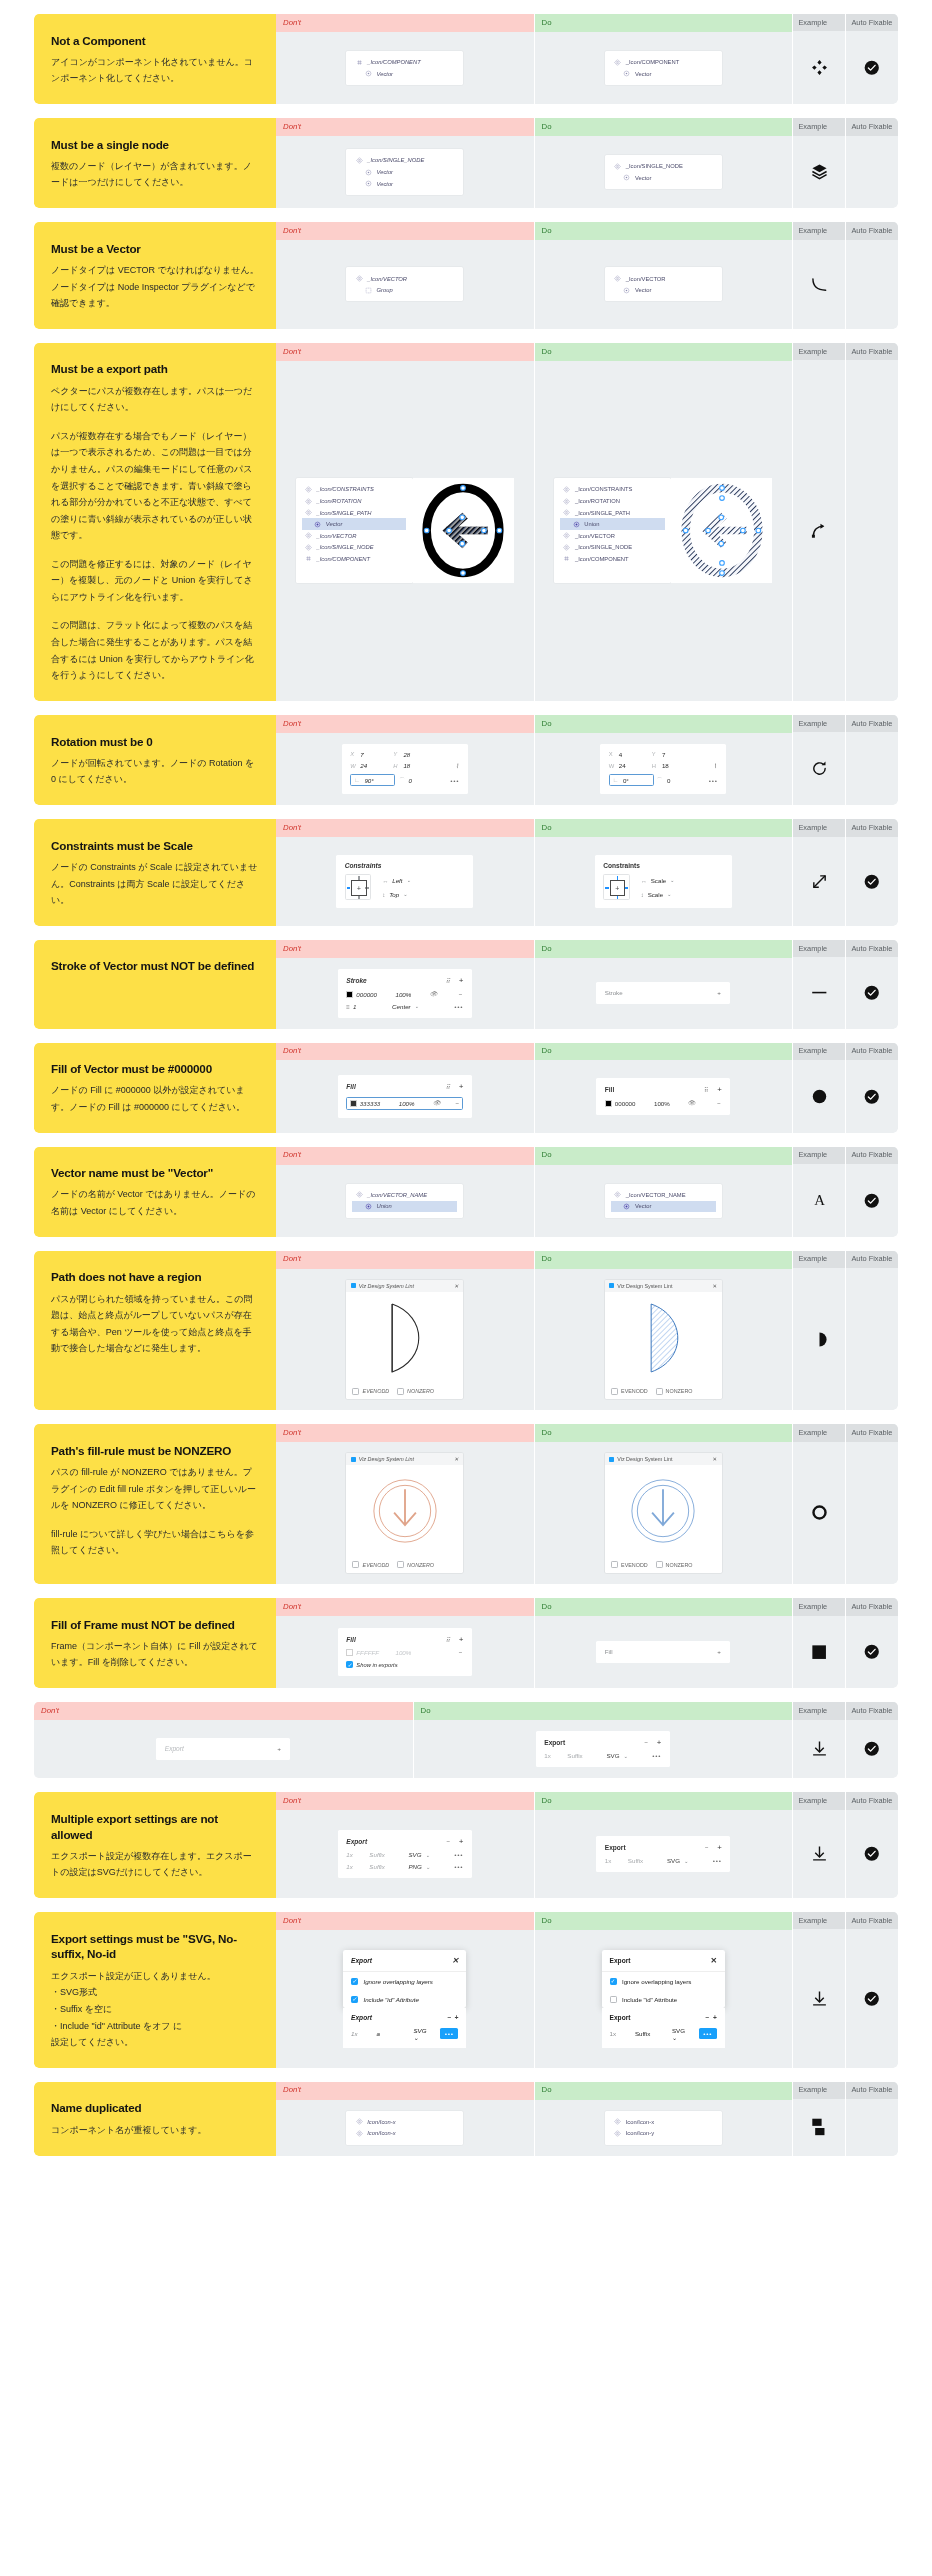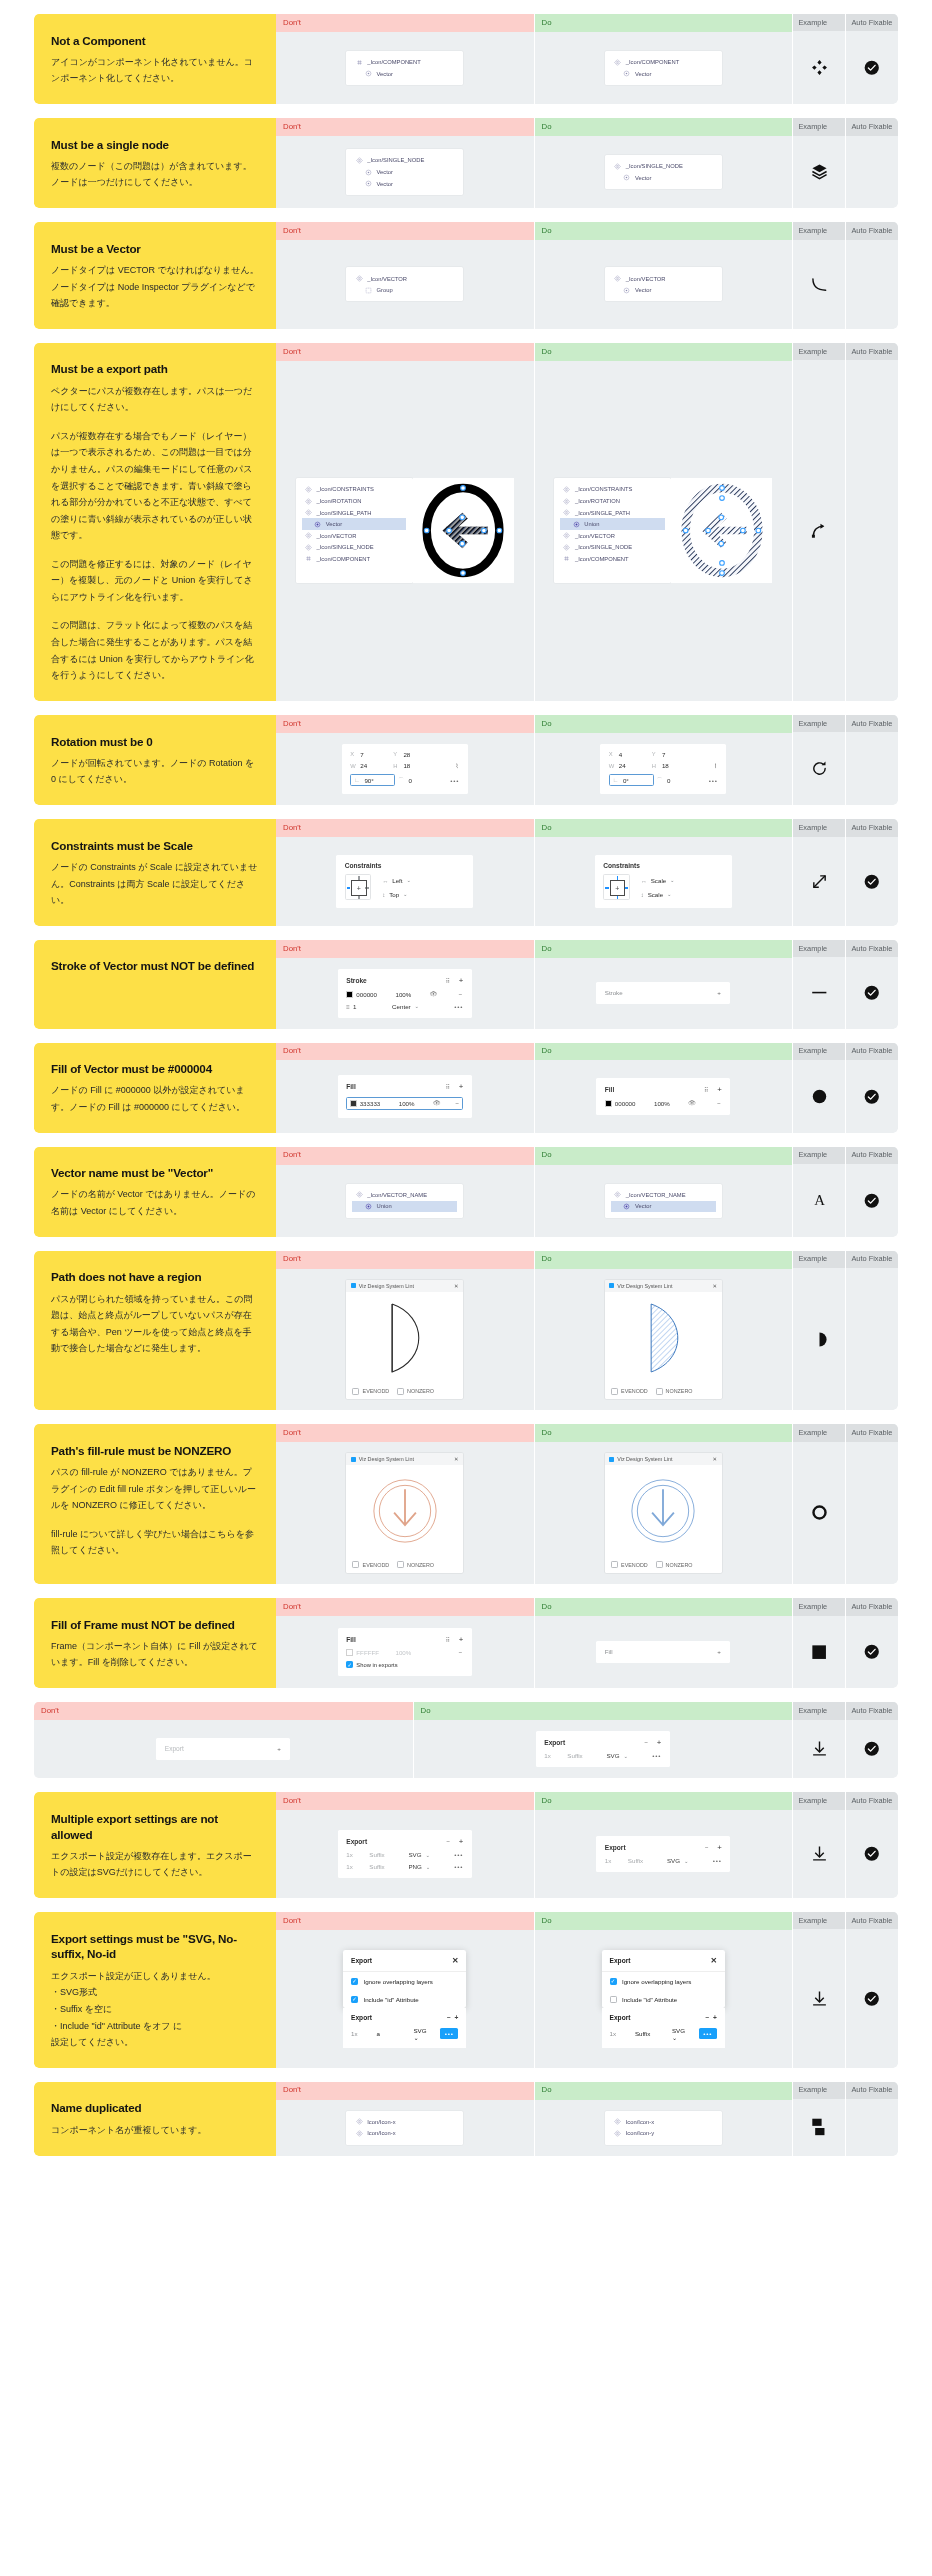--- a/index.html
+++ b/index.html
@@ -42,21 +42,21 @@
   }
   .rule-desc p { margin-bottom: 11.7px; }
   .rule-desc p:last-child { margin-bottom: 0; }
 
   .col-ex {
     flex: 1 1 auto;
     display: flex;
     flex-direction: column;
     background: #eceff1;
   }
-  .col-ex.dont { border-right: 1.6px solid #fff; }
+  .col-ex.dont { border-right: 1.6px solid #fff; font-style: italic; }
   .badge {
     font-size: 7.8px;
     line-height: 1;
     padding: 4.7px 7px 5.4px 7px;
     font-weight: normal;
   }
   .badge.dont { background: #fccfcb; color: #d0342c; }
   .badge.do   { background: #c9ecc9; color: #2e7d32; }
   .ex-body {
     flex: 1 1 auto;
@@ -272,21 +272,21 @@
             <circle cx="12" cy="12" r="11" fill="#111"></circle>
             <path d="M6.8 12.3l3.4 3.4 7-7.4" stroke="#fff" stroke-width="2.1" fill="none" stroke-linecap="round" stroke-linejoin="round"></path>
           </svg>
         </div>
     </div>
   </div>
     <div class="rule" id="rule-must-be-single-node">
     <div class="col-desc">
       <div class="rule-title">Must be a single node</div>
       <div class="rule-desc">
-          <p>複数のノード（この問題は）が含まれています。ノードは一つだけにしてください。</p>
+          <p>複数のノード（レイヤー）が含まれています。ノードは一つだけにしてください。</p>
         </div>
     </div>
     <div class="col-ex dont">
       <div class="badge dont">Don't</div>
       <div class="ex-body">
           <div class="fpanel">
             <div class="layer-row">
             <span class="layer-ico">
                 <svg width="7" height="7" viewBox="0 0 16 16" fill="none">
                   <path d="M8 1.5 10.5 4 8 6.5 5.5 4Z M12 5.5 14.5 8 12 10.5 9.5 8Z M4 5.5 6.5 8 4 10.5 1.5 8Z M8 9.5 10.5 12 8 14.5 5.5 12Z" stroke="#8a8ab0" stroke-width="1" fill="none"></path>
@@ -865,21 +865,21 @@
       <div class="meta-body">
           <svg width="15.5" height="15.5" viewBox="0 0 24 24">
             <circle cx="12" cy="12" r="11" fill="#111"></circle>
             <path d="M6.8 12.3l3.4 3.4 7-7.4" stroke="#fff" stroke-width="2.1" fill="none" stroke-linecap="round" stroke-linejoin="round"></path>
           </svg>
         </div>
     </div>
   </div>
     <div class="rule" id="rule-fill-must-be-000000">
     <div class="col-desc">
-      <div class="rule-title">Fill of Vector must be #000004</div>
+      <div class="rule-title">Fill of Vector must be #000000</div>
       <div class="rule-desc">
           <p>ノードの Fill に #000000 以外が設定されています。ノードの Fill は #000000 にしてください。</p>
         </div>
     </div>
     <div class="col-ex dont">
       <div class="badge dont">Don't</div>
       <div class="ex-body">
           <div class="ppanel" style="min-width:134px">
     <div style="display:flex;align-items:center;margin-bottom:5.4px">
       <span class="ptitle" style="margin:0">Fill</span>

